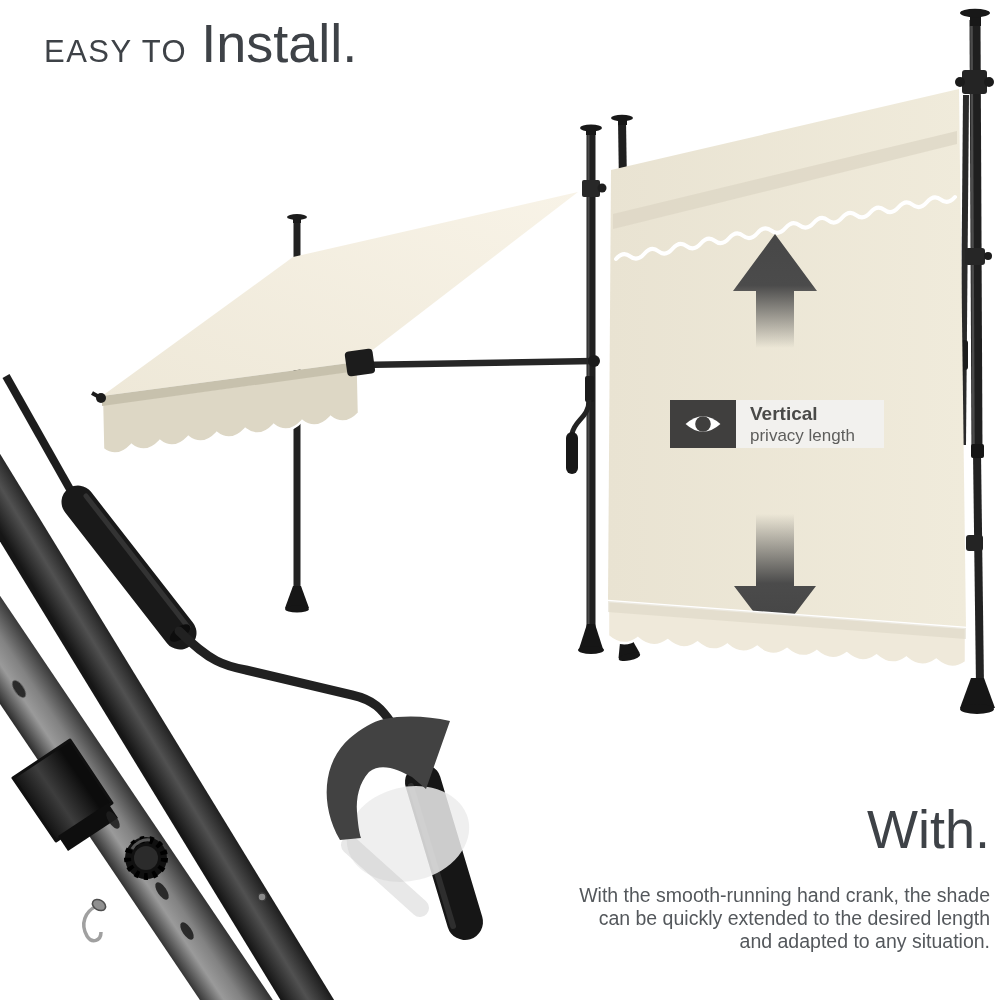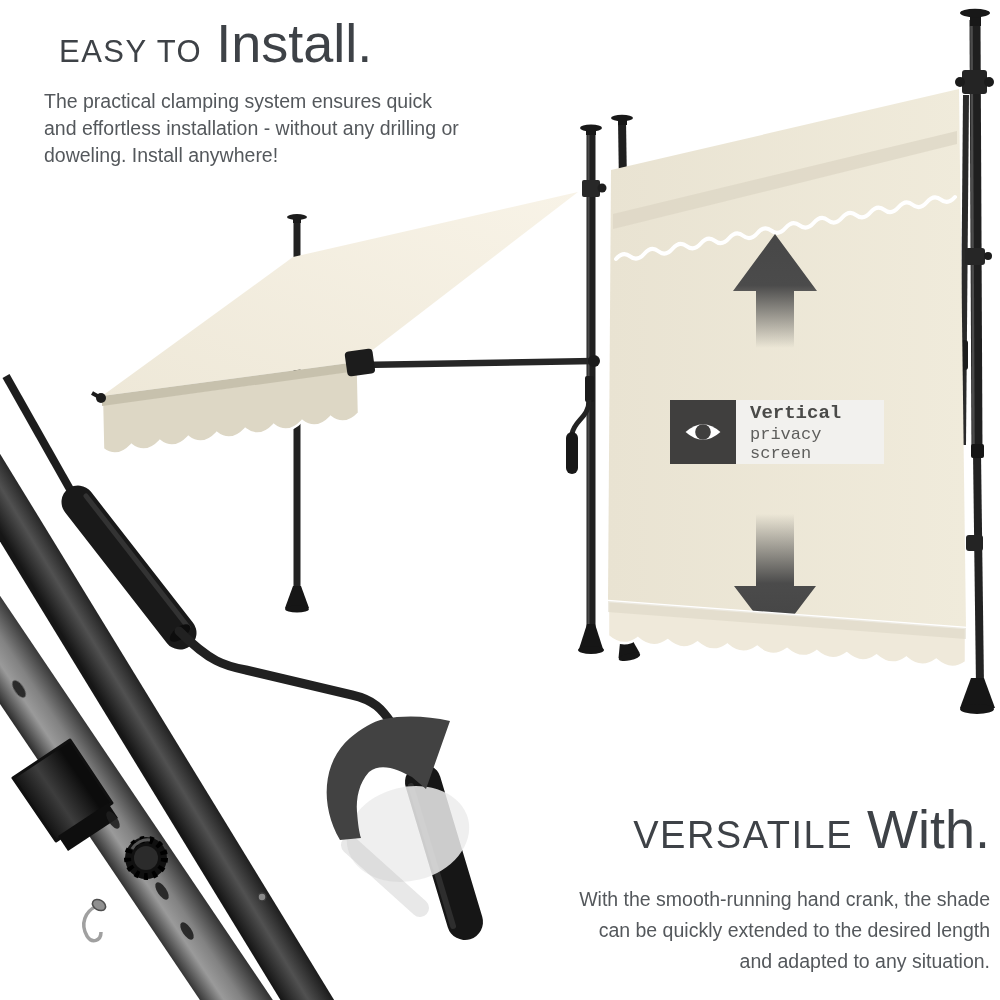--- a/index.html
+++ b/index.html
@@ -1,28 +1,28 @@
 <!DOCTYPE html>
 <html><head>
 <meta charset="utf-8">
 <style>
   html,body{margin:0;padding:0;background:#ffffff;}
   .canvas{position:relative;width:1000px;height:1000px;background:#ffffff;overflow:hidden;
           font-family:"Liberation Sans",sans-serif;}
   .render{position:absolute;left:0;top:0;}
   .h-row{position:absolute;display:flex;align-items:baseline;gap:14px;color:#3e4247;}
-  .h-light{font-weight:300;font-size:31px;letter-spacing:1.5px;margin-left:15px;}
+  .h-light{font-weight:300;font-size:31px;letter-spacing:1.5px;}
   .h-bold{font-weight:400;font-size:54px;}
   #install-h{left:44px;top:12px;}
   #uses-h{right:10px;top:798px;}
   #uses-h .h-light{font-size:38px;}
   .body-text{position:absolute;font-size:19.5px;color:#54585c;white-space:pre-line;}
   #install-b{left:44px;top:88px;line-height:27px;}
-  #uses-b{right:10px;top:884px;line-height:31px;text-align:right;}
-  .badge{position:absolute;left:670px;top:400px;display:flex;height:64px;font-family:Liberation Mono, monospace;}
+  #uses-b{right:10px;top:884px;line-height:23px;text-align:right;}
+  .badge{position:absolute;left:670px;top:400px;display:flex;height:48px;}
   .badge-icon{width:66px;background:#403f3e;display:flex;align-items:center;justify-content:center;}
   .badge-panel{width:148px;background:#f2f1ee;display:flex;flex-direction:column;justify-content:center;
                padding-left:14px;box-sizing:border-box;}
   .badge-title{font-weight:700;font-size:19px;color:#4a4a48;}
   .badge-sub{font-size:17px;color:#5e5e5c;margin-top:1px;}
 </style>
 </head>
 <body>
 
 <div class="canvas">
@@ -193,38 +193,34 @@
                C 404 715 428 716 450 721 L 426 789 L 412 777
                C 398 770 382 762 369 772 C 359 783 356 798 357 812
                C 358 824 359 832 361 838 Z" fill="#424242"></path>
     </g>
   </svg>
 
   <div class="h-row" id="install-h">
     <span class="h-light">EASY TO</span>
     <span class="h-bold">Install.</span>
   </div>
-  <div class="body-text" id="install-b">The practical clamping system ensures quick
-and effortless installation - without any drilling or
-doweling. Install anywhere!</div>
 
   <div class="h-row" id="uses-h">
-    <span class="h-light">VERSATILE</span>
     <span class="h-bold">With.</span>
   </div>
   <div class="body-text" id="uses-b">With the smooth-running hand crank, the shade
 can be quickly extended to the desired length
 and adapted to any situation.</div>
 
   <div class="badge">
     <div class="badge-icon">
       <svg width="44" height="44" viewBox="0 0 48 48">
         <path d="M5 24 Q24 7 43 24 Q24 41 5 24 Z" fill="#ffffff"></path>
         <circle cx="24" cy="24" r="8.5" fill="#403f3e"></circle>
       </svg>
     </div>
     <div class="badge-panel">
       <span class="badge-title">Vertical</span>
-      <span class="badge-sub">privacy screen</span>
+      <span class="badge-sub">privacy length</span>
     </div>
   </div>
 
 </div>
 
 </body></html>

